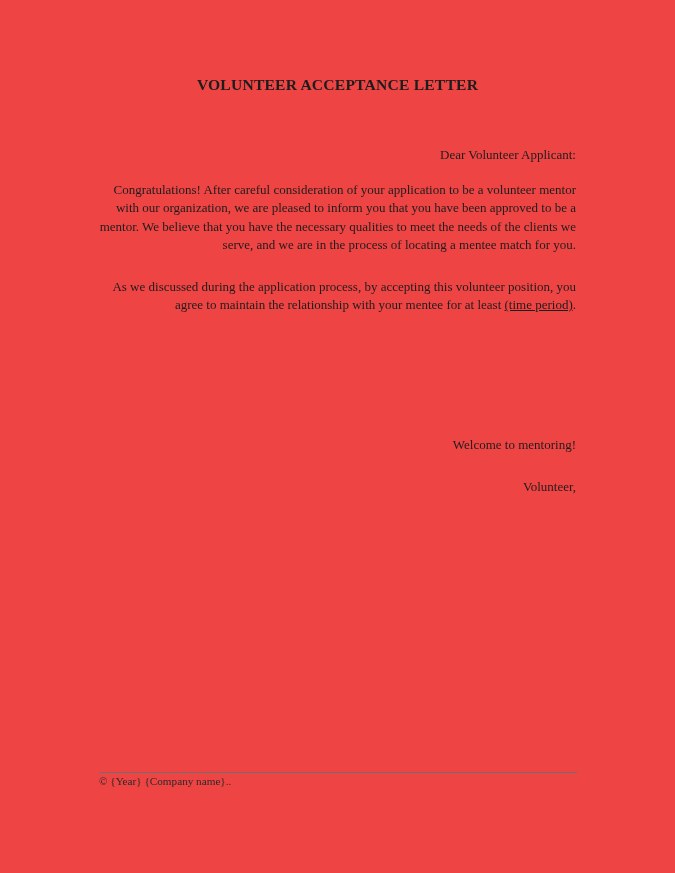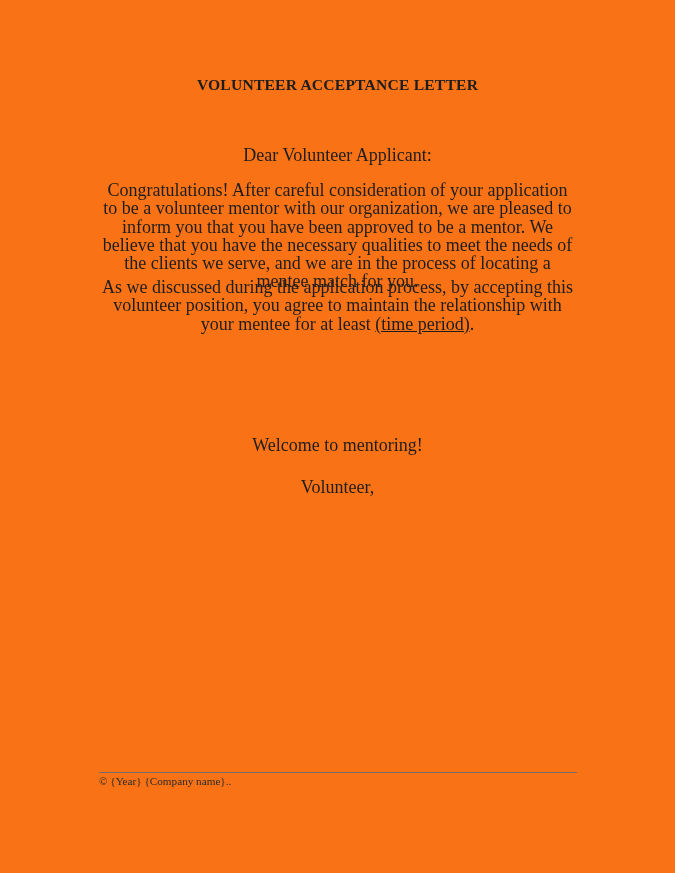--- a/index.html
+++ b/index.html
@@ -4,33 +4,33 @@
 <style>
   html, body {
     margin: 0;
     padding: 0;
     background: #ffffff;
   }
   .page {
     position: relative;
     width: 675px;
     height: 873px;
-    background: #f97316;
+    background: #ef4444;
     font-family: "Liberation Serif", "DejaVu Serif", serif;
     color: #1d1d1d;
     overflow: hidden;
   }
   .block {
     position: absolute;
     left: 99px;
     width: 477px;
     margin: 0;
-    font-size: 18px;
+    font-size: 13px;
     line-height: 18.3px;
-    text-align: center;
+    text-align: right;
     white-space: normal;
   }
   .title {
     top: 76px;
     font-size: 15.6px;
     line-height: 18px;
     font-weight: bold;
     text-align: center;
     letter-spacing: 0.2px;
   }

